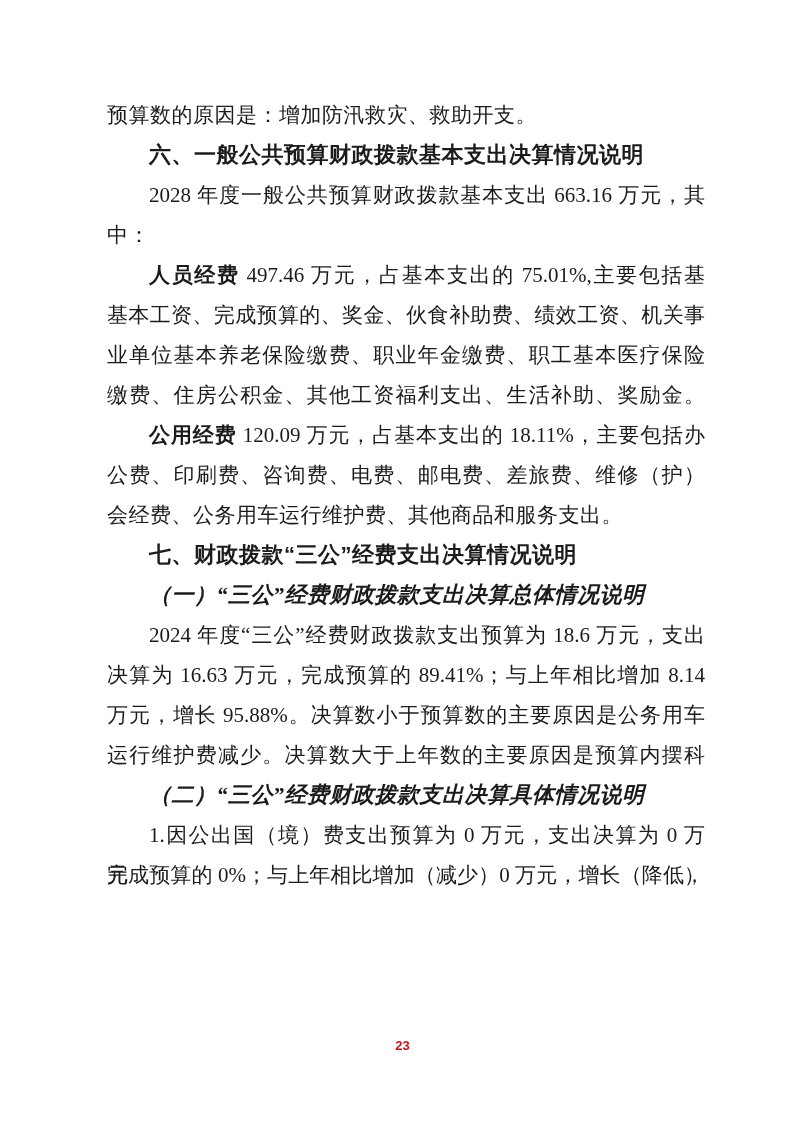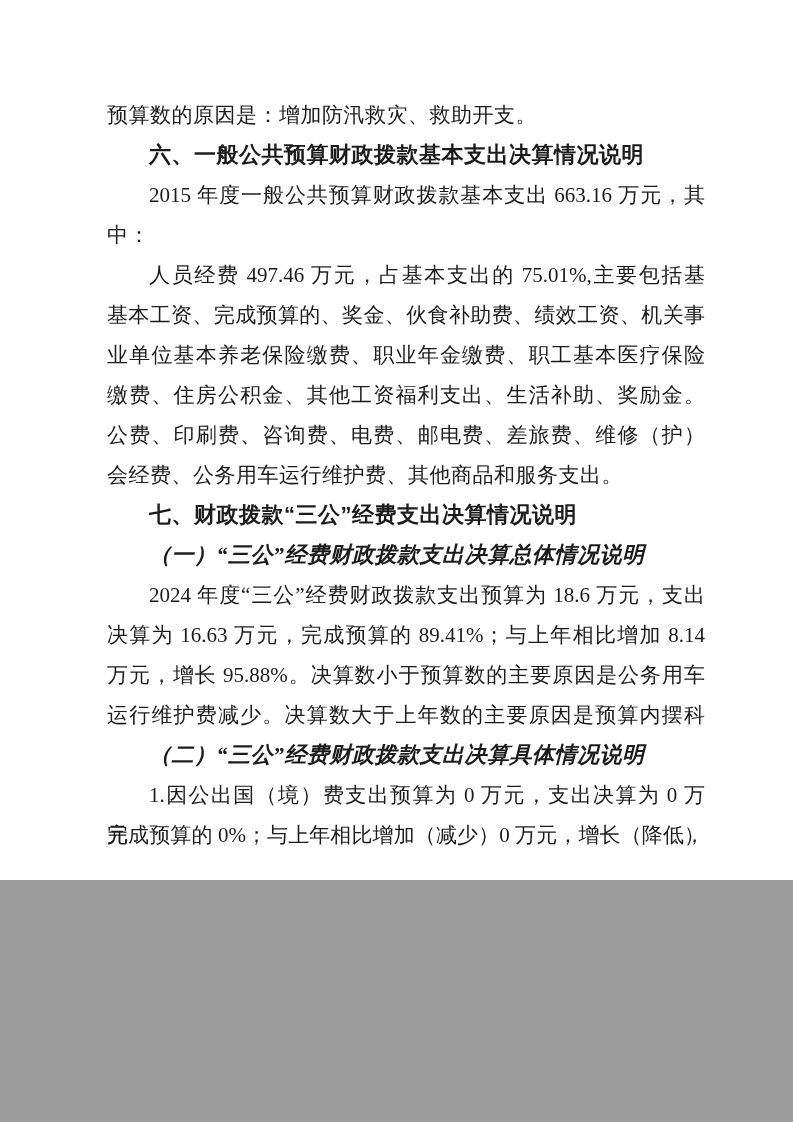--- a/index.html
+++ b/index.html
@@ -3,21 +3,21 @@
 <meta charset="utf-8">
 <style>
   html, body {
     margin: 0;
     padding: 0;
     background: #9b9b9b;
   }
   .page {
     position: relative;
     width: 793px;
-    height: 880px;
+    height: 1122px;
     margin: 0 auto;
     background: #ffffff;
     overflow: hidden;
     color: #1b1b1b;
     font-family: "Liberation Serif", "DejaVu Serif", serif;
   }
   .content {
     position: absolute;
     left: 107px;
     top: 95px;
@@ -46,21 +46,21 @@
     letter-spacing: 0.5px;
   }
   .h2 {
     font-weight: bold;
     font-style: italic;
     font-size: 22px;
     letter-spacing: 0.5px;
     font-family: Liberation Serif, serif;
   }
   .b {
-    font-weight: normal;
+    font-weight: bold;
   }
   .footer {
     position: absolute;
     left: 6px;
     top: 1038px;
     width: 100%;
     text-align: center;
     font-family: "Liberation Sans", "DejaVu Sans", sans-serif;
     font-size: 13px;
     font-weight: 600;
@@ -70,28 +70,29 @@
 </head>
 <body>
 
 <div class="page">
   <div class="content">
 
     <div class="ln">预算数的原因是：增加防汛救灾、救助开支。</div>
 
     <div class="ln h1 ind">六、一般公共预算财政拨款基本支出决算情况说明</div>
 
-    <div class="ln just ind">2015 年度一般公共预算财政拨款基本支出 663.16 万元，其</div>
+    <div class="ln just ind">2028 年度一般公共预算财政拨款基本支出 663.16 万元，其</div>
     <div class="ln">中：</div>
 
     <div class="ln just ind"><span class="b">人员经费</span><span> 497.46 万元，占基本支出的 75.01%,主要包括基</span></div>
     <div class="ln just">基本工资、完成预算的、奖金、伙食补助费、绩效工资、机关事</div>
     <div class="ln just">业单位基本养老保险缴费、职业年金缴费、职工基本医疗保险</div>
     <div class="ln just">缴费、住房公积金、其他工资福利支出、生活补助、奖励金。</div>
 
+    <div class="ln just ind"><span class="b">公用经费</span><span> 120.09 万元，占基本支出的 18.11%，主要包括办</span></div>
     <div class="ln just">公费、印刷费、咨询费、电费、邮电费、差旅费、维修（护）</div>
     <div class="ln">会经费、公务用车运行维护费、其他商品和服务支出。</div>
 
     <div class="ln h1 ind">七、财政拨款“三公”经费支出决算情况说明</div>
     <div class="ln h2 ind">（一）“三公”经费财政拨款支出决算总体情况说明</div>
 
     <div class="ln just ind">2024 年度“三公”经费财政拨款支出预算为 18.6 万元，支出</div>
     <div class="ln just">决算为 16.63 万元，完成预算的 89.41%；与上年相比增加 8.14</div>
     <div class="ln just">万元，增长 95.88%。决算数小于预算数的主要原因是公务用车</div>
     <div class="ln just">运行维护费减少。决算数大于上年数的主要原因是预算内摆科</div>

